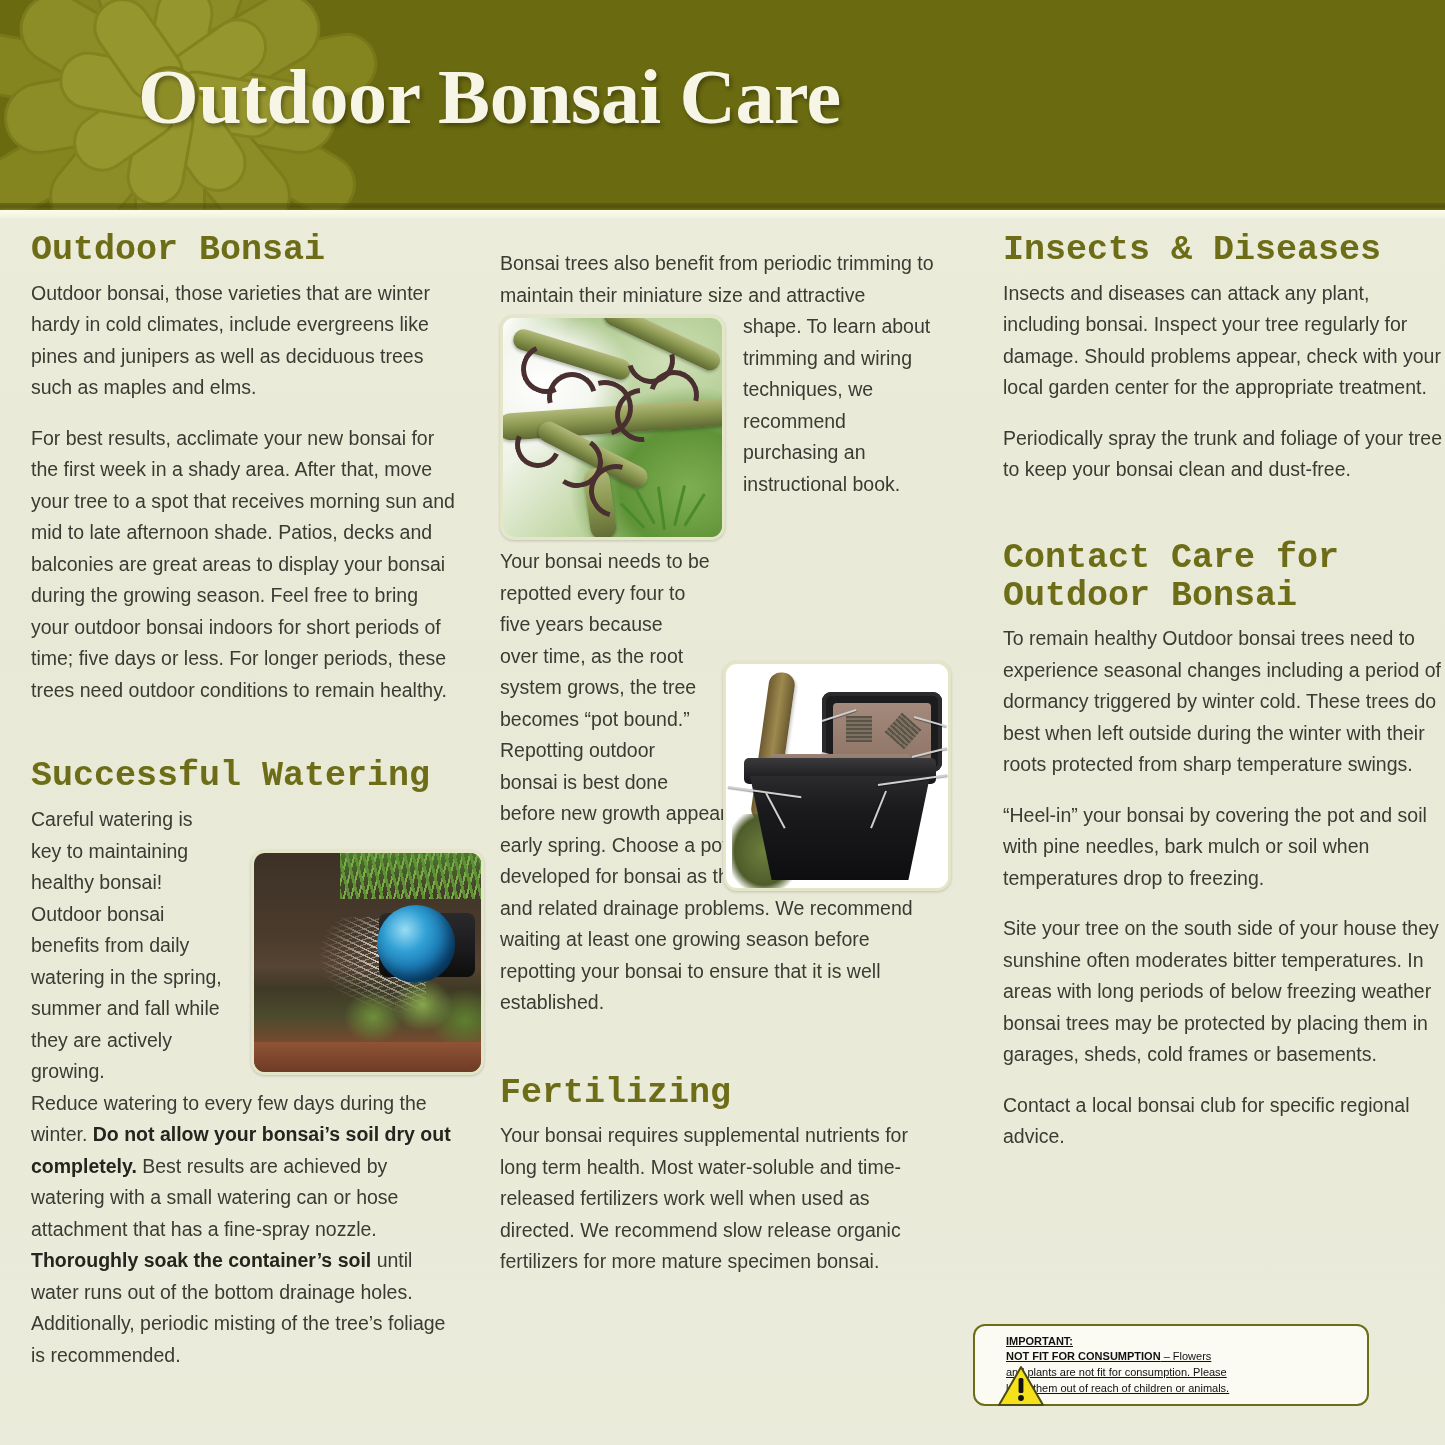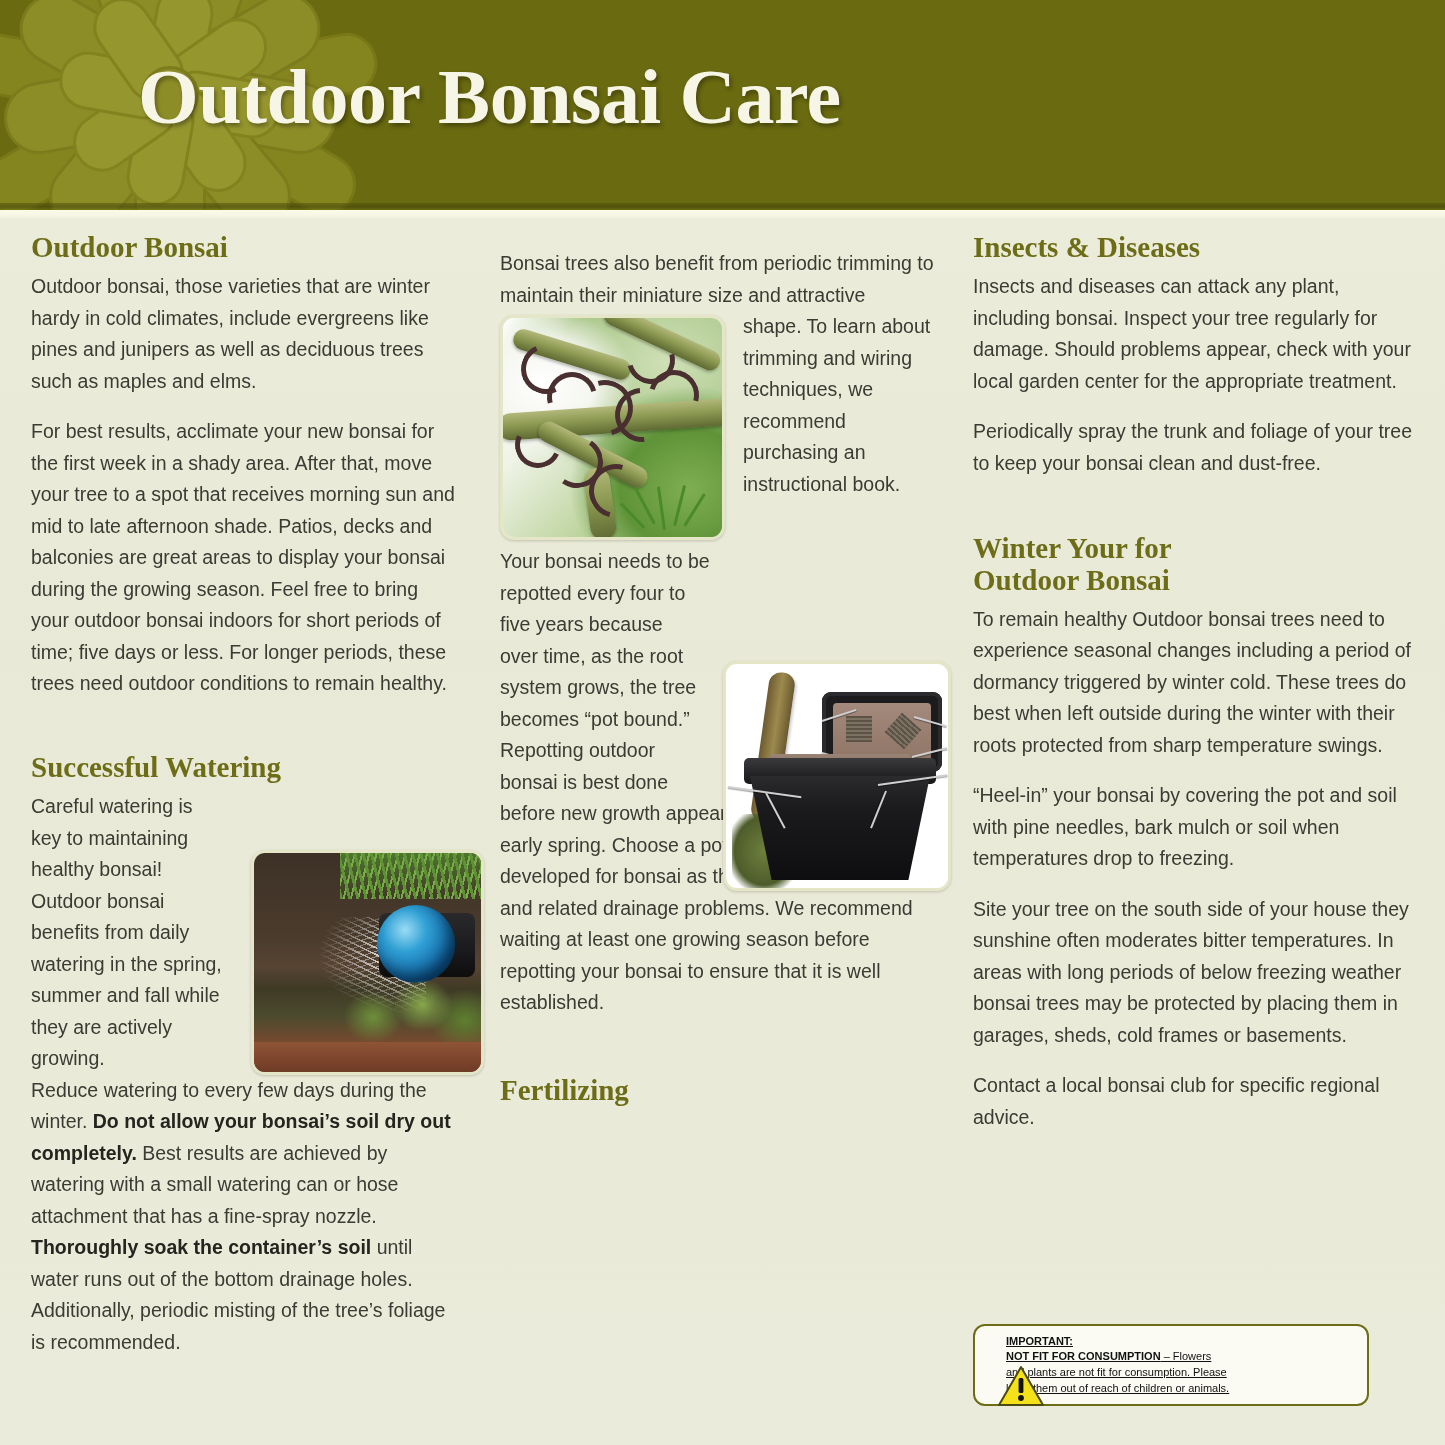--- a/index.html
+++ b/index.html
@@ -119,27 +119,27 @@
     width: 1445px;
     height: 1213px;
   }
   .col {
     position: absolute;
     top: 0;
     height: 100%;
   }
   .col-1 { left: 31px;  width: 428px; }
   .col-2 { left: 500px; width: 443px; margin-top: 16px; }
-  .col-3 { left: 973px; width: 440px; }
+  .col-3 { left: 1003px; width: 440px; }
 
   h2.sec {
     margin: 0 0 8px 0;
-    font-family: Liberation Serif, serif;
+    font-family: Liberation Mono, monospace;
     font-weight: bold;
-    font-size: 29px;
+    font-size: 35px;
     line-height: 1.08;
     color: #6d6d18;
     letter-spacing: 0px;
   }
   p.body {
     margin: 0 0 19px 0;
     font-family: "Liberation Sans", sans-serif;
     font-size: 19.5px;
     line-height: 31.5px;
     color: #3b3b33;
@@ -443,20 +443,21 @@
         <div class="needle" style="left:180px;top:170px;height:38px;transform:rotate(32deg)"></div>
         <div class="needle" style="left:140px;top:176px;height:34px;transform:rotate(-44deg)"></div>
       </div>
 
       <p class="body" style="margin-top:0;">shape. To learn about trimming and wiring techniques, we recommend purchasing an instructional book.</p>
 
       <p class="body" style="width:205px; margin-bottom:0;">Your bonsai needs to be repotted every four to five years because over time, as the root system grows, the tree becomes “pot bound.” Repotting outdoor bonsai is best done</p>
       <p class="body" style="margin-top:0;">before new growth appears, during late winter or early spring. Choose a potting soil specifically developed for bonsai as this will avoid compaction and related drainage problems. We recommend waiting at least one growing season before repotting your bonsai to ensure that it is well established.</p>
 
       <h2 class="sec" style="margin-top:56px;">Fertilizing</h2>
+      <p class="body">Your bonsai requires supplemental nutrients for long term health. Most water-soluble and time-released fertilizers work well when used as directed. We recommend slow release organic fertilizers for more mature specimen bonsai.</p>
 
       <div class="photo photo-repot">
         <div class="repot-trunk"></div>
         <div class="repot-trunk2"></div>
         <div class="repot-root"></div>
         <div class="repot-smallpot">
           <div class="screen" style="left:24px; top:24px;"></div>
           <div class="screen" style="left:68px; top:26px; transform:rotate(42deg);"></div>
         </div>
         <div class="wirestrand" style="left:96px; top:56px; width:36px; transform:rotate(-18deg);"></div>
@@ -473,21 +474,21 @@
       </div>
     </div>
 
     <div class="col col-3">
 
       <h2 class="sec">Insects &amp; Diseases</h2>
       <p class="body">Insects and diseases can attack any plant, including bonsai. Inspect your tree regularly for damage. Should problems appear, check with your local garden center for the appropriate treatment.</p>
       <p class="body">Periodically spray the trunk and foliage of your tree to keep your bonsai clean and dust-free.</p>
 
       <h2 class="sec" style="margin-top:54px;">
-        <span>Winter Your for</span><br>
+        <span>Contact Care for</span><br>
         <span>Outdoor Bonsai</span>
       </h2>
       <p class="body">To remain healthy Outdoor bonsai trees need to experience seasonal changes including a period of dormancy triggered by winter cold. These trees do best when left outside during the winter with their roots protected from sharp temperature swings.</p>
       <p class="body">“Heel-in” your bonsai by covering the pot and soil with pine needles, bark mulch or soil when temperatures drop to freezing.</p>
       <p class="body">Site your tree on the south side of your house they sunshine often moderates bitter temperatures. In areas with long periods of below freezing weather bonsai trees may be protected by placing them in garages, sheds, cold frames or basements.</p>
       <p class="body">Contact a local bonsai club for specific regional advice.</p>
     </div>
 
     <div class="warnbox">
       <div class="warn-tri">

